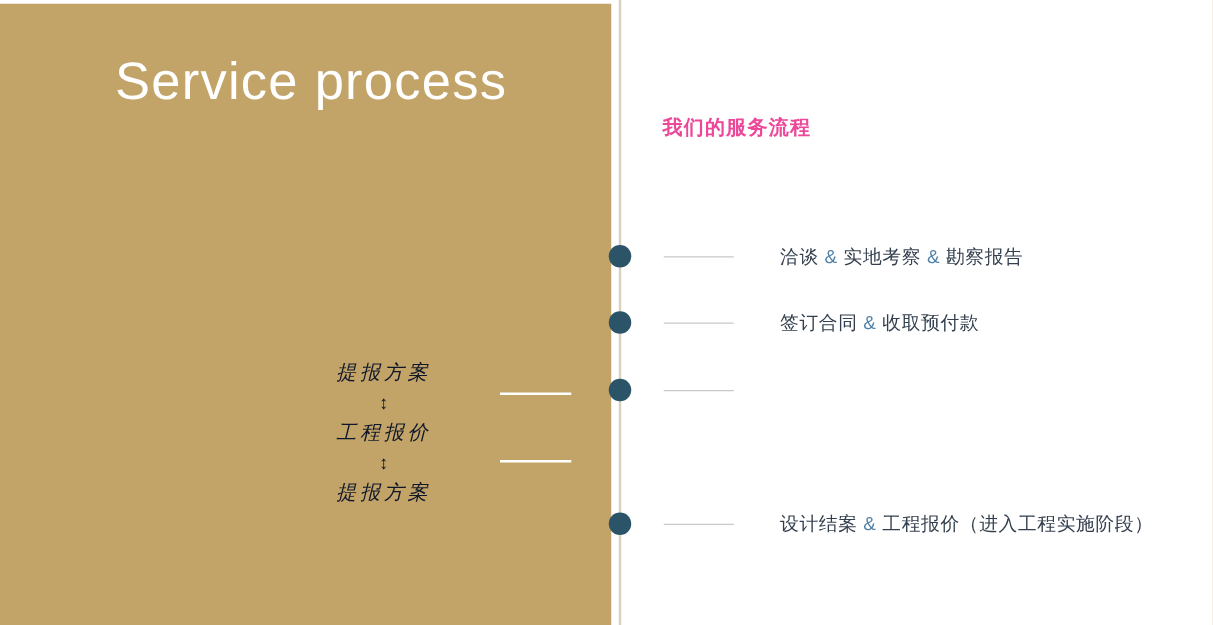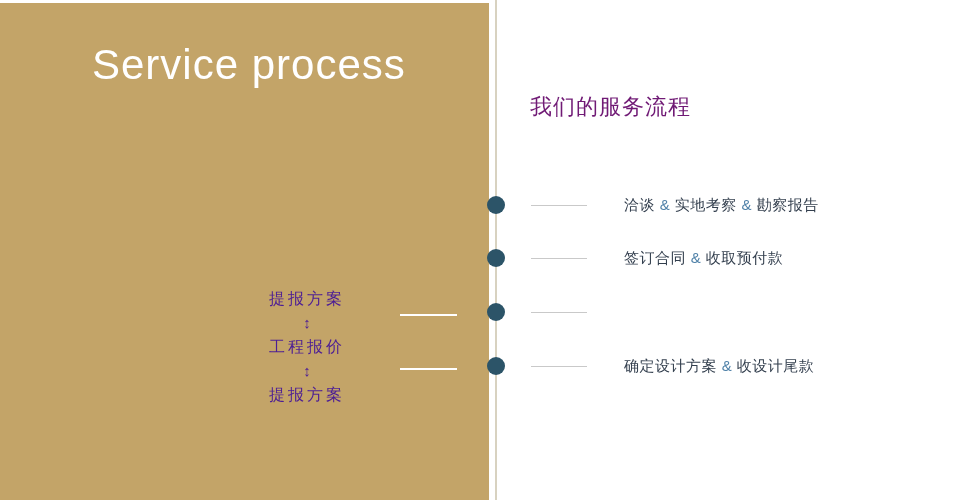--- a/index.html
+++ b/index.html
@@ -31,23 +31,24 @@
     letter-spacing: 1px;
     white-space: nowrap;
   }
 
   
   .loop {
     position: absolute;
     left: 264px; top: 284px;
     width: 86px;
     text-align: center;
-    color: #4c1d95;
+    color: #0f172a;
     font-size: 16px;
     letter-spacing: 3px;
+    font-style: italic;
   }
   .loop .loop-label { line-height: 24px; white-space: nowrap; }
   .loop .arrow { line-height: 24px; font-size: 15px; letter-spacing: 0; }
 
   .white-line {
     position: absolute;
     left: 400px;
     width: 57px; height: 2px;
     background: #ffffff;
   }
@@ -59,23 +60,23 @@
     position: absolute;
     left: 495px; top: 0;
     width: 2px; height: 500px;
     background: #d8d2c0;
   }
 
   
   .heading {
     position: absolute;
     left: 530px; top: 92px;
-    font-size: 22px;
-    font-weight: normal;
-    color: #701a75;
+    font-size: 16px;
+    font-weight: bold;
+    color: #ec4899;
     letter-spacing: 1px;
     white-space: nowrap;
   }
 
   .step {
     position: absolute;
     left: 487px;
     height: 20px;
     display: flex;
     align-items: center;
@@ -141,20 +142,20 @@
     <span class="dot"></span>
     <span class="connector"></span>
     <span class="step-text">签订合同 <span class="amp">&amp;</span> 收取预付款</span>
   </div>
 
   <div class="step s3">
     <span class="dot"></span>
     <span class="connector"></span>
   </div>
 
-  <div class="step s4">
+
+  <div class="step s5">
     <span class="dot"></span>
     <span class="connector"></span>
-    <span class="step-text">确定设计方案 <span class="amp">&amp;</span> 收设计尾款</span>
+    <span class="step-text">设计结案 <span class="amp">&amp;</span> 工程报价（进入工程实施阶段）</span>
   </div>
-
 
 </div>
 
 </body></html>

